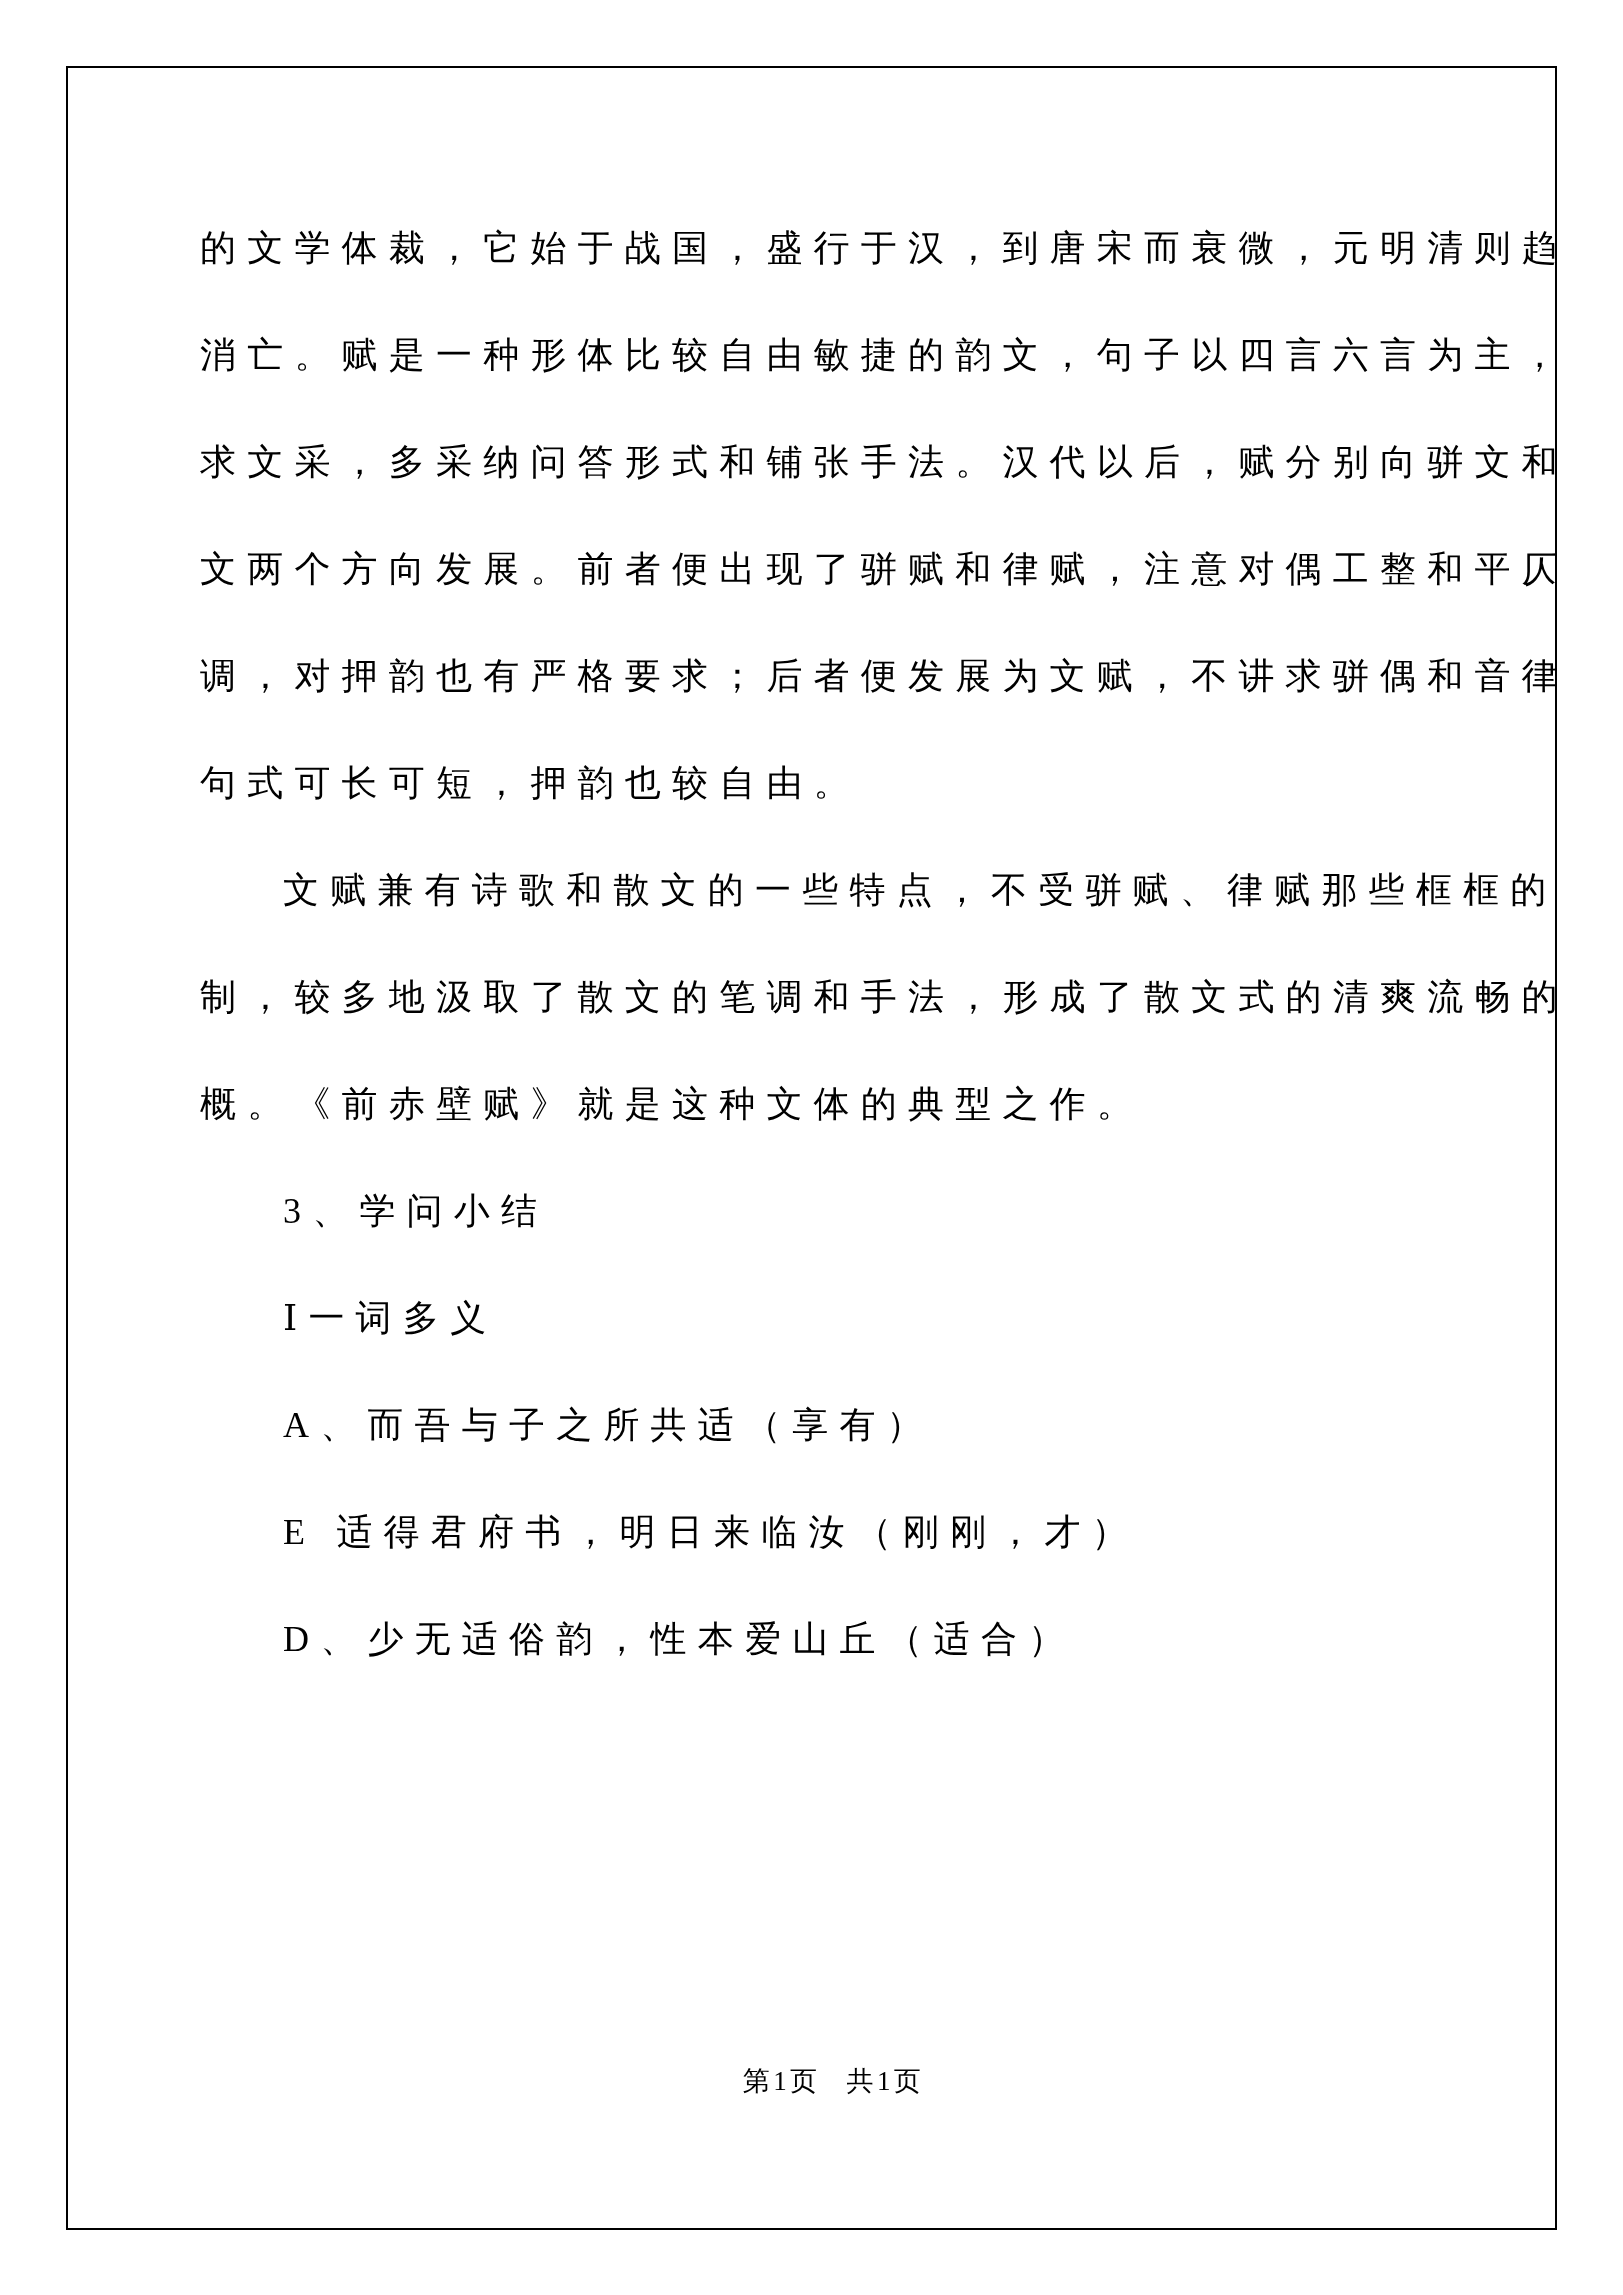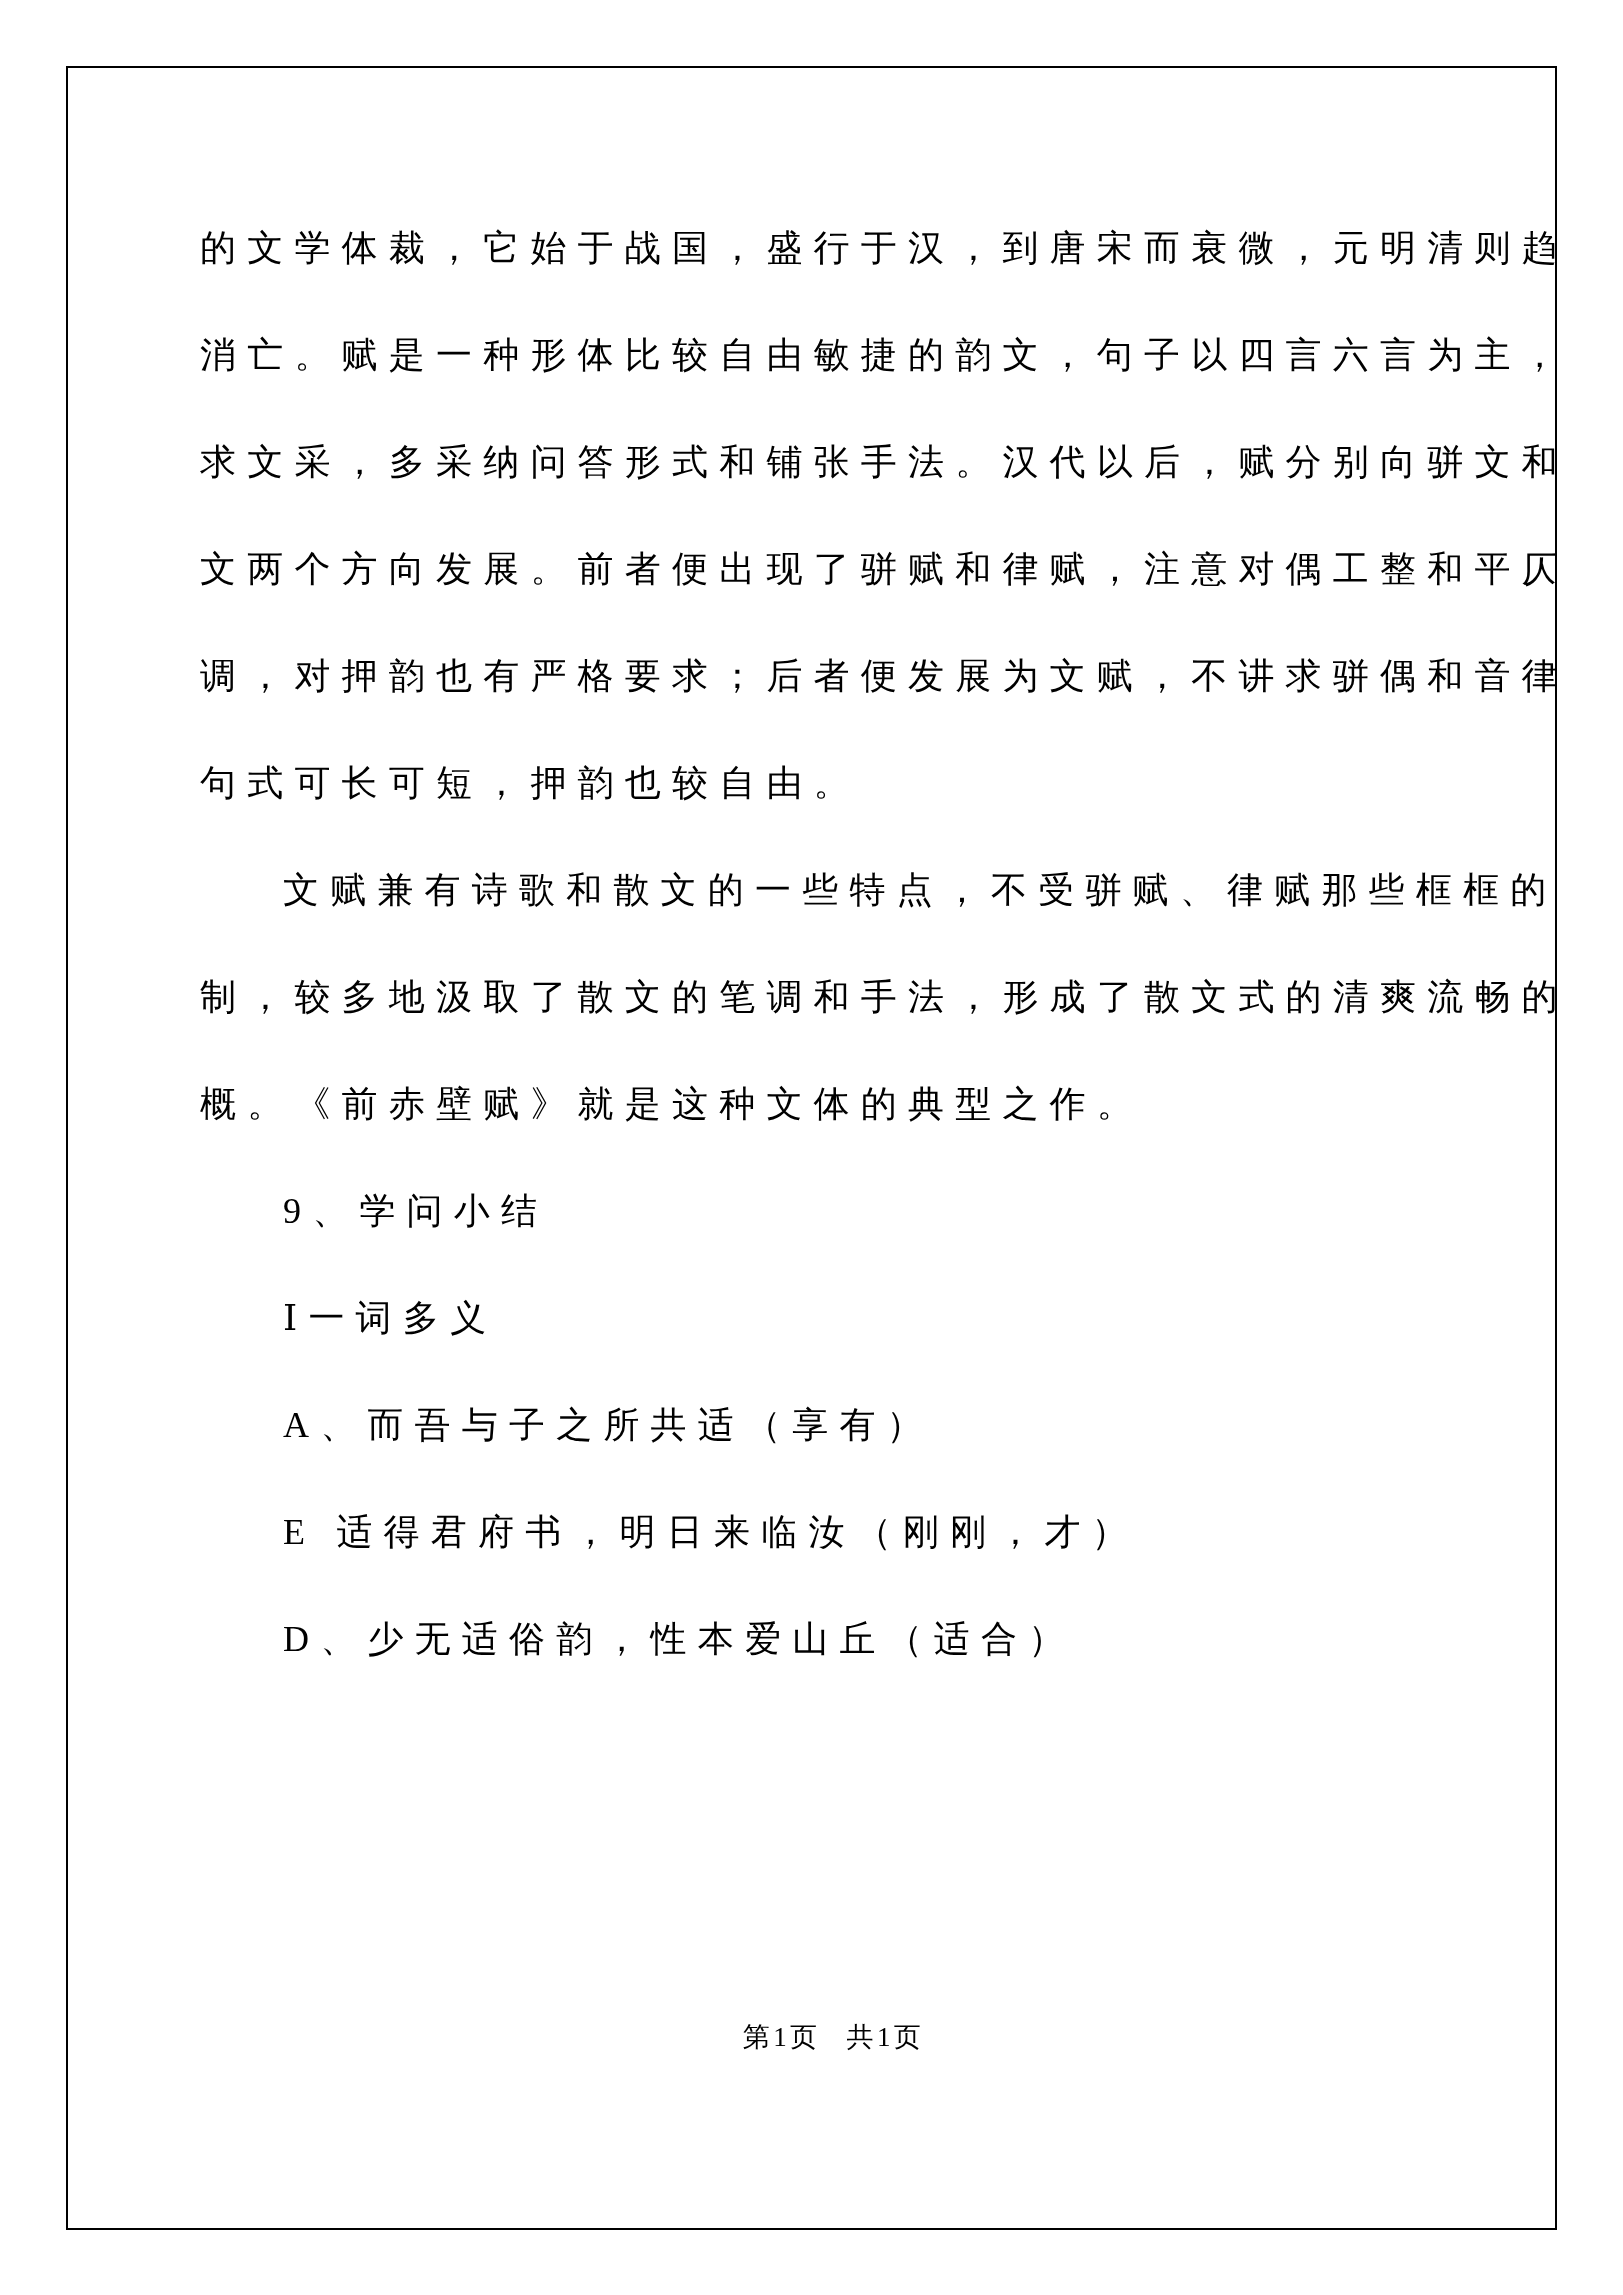--- a/index.html
+++ b/index.html
@@ -40,21 +40,21 @@
     white-space: nowrap;
     font-weight: normal;
   }
   .line.indent {
     padding-left: 83px;
   }
   .footer {
     position: absolute;
     left: 0;
     right: 0;
-    top: 1956px;
+    top: 2000px;
     text-align: center;
     font-size: 27px;
     letter-spacing: 3.4px;
     line-height: 1;
     margin-left: 44px;
   }
   .footer .total {
     margin-left: 26px;
   }
 </style>
@@ -66,21 +66,21 @@
     <div class="content">
       <p class="line">的文学体裁，它始于战国，盛行于汉，到唐宋而衰微，元明清则趋于</p>
       <p class="line">消亡。赋是一种形体比较自由敏捷的韵文，句子以四言六言为主，讲</p>
       <p class="line">求文采，多采纳问答形式和铺张手法。汉代以后，赋分别向骈文和散</p>
       <p class="line">文两个方向发展。前者便出现了骈赋和律赋，注意对偶工整和平仄协</p>
       <p class="line">调，对押韵也有严格要求；后者便发展为文赋，不讲求骈偶和音律，</p>
       <p class="line">句式可长可短，押韵也较自由。</p>
       <p class="line indent">文赋兼有诗歌和散文的一些特点，不受骈赋、律赋那些框框的限</p>
       <p class="line">制，较多地汲取了散文的笔调和手法，形成了散文式的清爽流畅的气</p>
       <p class="line">概。《前赤壁赋》就是这种文体的典型之作。</p>
-      <p class="line indent">9、学问小结</p>
+      <p class="line indent">3、学问小结</p>
       <p class="line indent">Ⅰ一词多义</p>
       <p class="line indent">A、而吾与子之所共适（享有）</p>
       <p class="line indent">E 适得君府书，明日来临汝（刚刚，才）</p>
       <p class="line indent">D、少无适俗韵，性本爱山丘（适合）</p>
     </div>
     <div class="footer">
       <span class="current">第1页</span><span class="total">共1页</span>
     </div>
   </div>
 </div>

